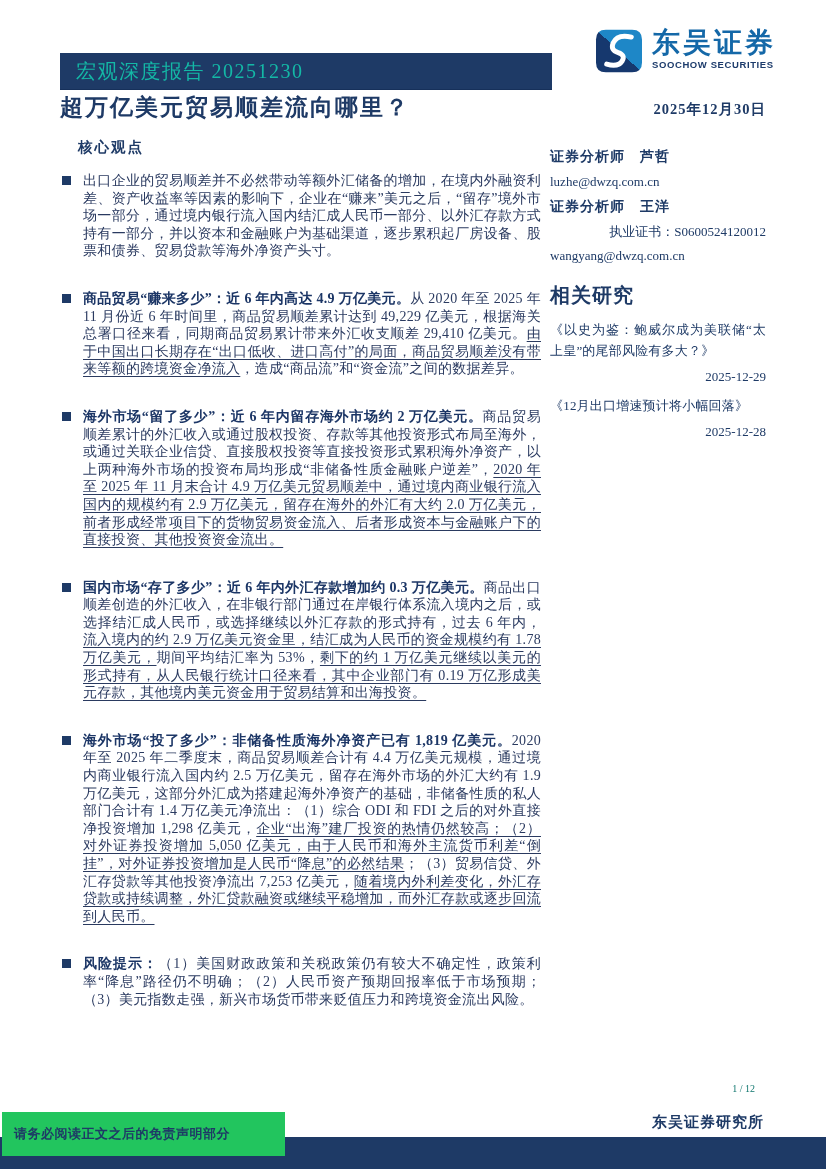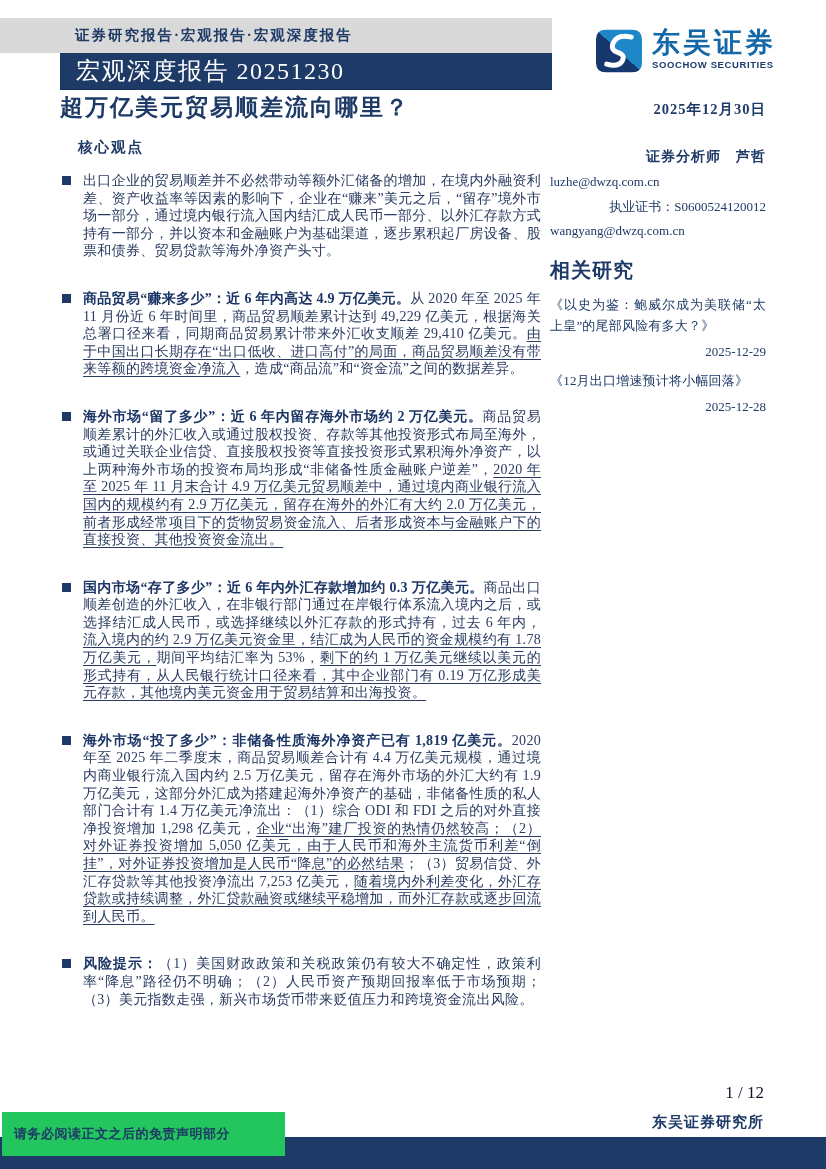--- a/index.html
+++ b/index.html
@@ -4,63 +4,60 @@
 <style>
   html,body{margin:0;padding:0;background:#fff;}
   .page{position:relative;width:826px;height:1169px;background:#ffffff;overflow:hidden;
         font-family:"Liberation Serif","DejaVu Serif",serif;}
   
   .kicker-strip{position:absolute;left:0;top:18px;width:552px;height:35px;background:#d9d9d9;
         display:flex;align-items:center;}
   .kicker{margin-left:75px;color:#1e3a66;font-weight:bold;font-size:14.5px;letter-spacing:2px;}
   .band{position:absolute;left:60px;top:53px;width:492px;height:36px;background:#1e3a66;
         display:flex;align-items:center;border-bottom:1px solid #16305a;}
-  .band-text{margin-left:16px;color:#ffffff;font-size:24px;letter-spacing:1.5px;}
+  .band-text{margin-left:16px;color:#14b8a6;font-size:20px;letter-spacing:1.5px;}
   .logo{position:absolute;left:594px;top:28px;display:flex;align-items:flex-start;}
   .logo-icon{width:50px;height:46px;margin-right:8px;}
   .logo-cn{font-size:28px;line-height:30px;color:#1468a8;letter-spacing:3px;font-weight:600;}
   .logo-en{font-size:9.5px;color:#1c3b6b;font-weight:bold;letter-spacing:0.6px;
         font-family:"Liberation Sans","DejaVu Sans",sans-serif;margin-top:1px;}
   .title{position:absolute;left:60px;top:92px;font-size:23px;font-weight:bold;color:#1e3a66;letter-spacing:2px;}
   .doc-date{position:absolute;left:550px;top:100px;width:216px;text-align:right;
         font-weight:bold;color:#1e3a66;font-size:14.5px;letter-spacing:1px;}
   
   .left-col{position:absolute;left:60px;top:138px;width:481px;}
   .core-heading{margin-left:18px;font-size:14.5px;font-weight:bold;color:#1e3a66;letter-spacing:2px;}
   ul.bullets{list-style:none;margin:15px 0 0 0;padding:0;}
   li.bullet{position:relative;padding-left:23px;margin-bottom:30px;font-size:14px;line-height:17.6px;
         color:#2a3a60;text-align:justify;letter-spacing:0.3px;}
   li.bullet::before{content:"";position:absolute;left:2px;top:4px;width:9px;height:9px;background:#1e3a66;}
   .seg-b{font-weight:bold;color:#1c3666;}
   .seg-u{text-decoration:underline;text-underline-offset:3px;text-decoration-thickness:1px;}
   
   .right-col{position:absolute;left:550px;top:148px;width:216px;color:#1e3a66;}
-  .a-role{text-align:right;font-weight:bold;font-size:14px;line-height:18px;margin-bottom:7px;letter-spacing:1px;}
+  .a-role{text-align:left;font-weight:bold;font-size:14px;line-height:18px;margin-bottom:7px;letter-spacing:1px;}
   .a-cert{text-align:right;font-size:13px;line-height:18px;margin-bottom:6px;}
   .a-email{text-align:left;font-size:13px;line-height:18px;margin-bottom:7px;}
   .related{margin-top:17px;}
   .related-heading{font-weight:bold;font-size:20px;letter-spacing:1px;margin-bottom:10px;}
   .rel-title{font-size:13px;line-height:21px;text-align:justify;letter-spacing:0.2px;}
   .rel-date{text-align:right;font-size:13px;line-height:18px;margin:7px 0 9px 0;}
   
-  .page-num{position:absolute;right:62px;top:1083px;font-size:17px;color:#0f172a;}
+  .page-num{position:absolute;right:71px;top:1083px;font-size:10px;color:#0f766e;}
   .institute{position:absolute;right:62px;top:1113px;font-size:15px;font-weight:bold;color:#1e3a66;letter-spacing:1px;}
   .disclaimer-box{position:absolute;left:2px;top:1112px;width:283px;height:44px;background:#22c55e;
         display:flex;align-items:center;z-index:2;}
   .disclaimer-text{margin-left:12px;font-size:13px;font-weight:bold;color:#1e3a66;letter-spacing:0.5px;}
   .bottom-bar{position:absolute;left:0;top:1137px;width:826px;height:32px;background:#1e3a66;}
 </style>
 </head>
 <body>
 
 <div class="page">
 
-  <div class="kicker-strip">
-    <span class="kicker">证券研究报告·宏观报告·宏观深度报告</span>
-  </div>
 
   <div class="band">
     <span class="band-text">宏观深度报告 20251230</span>
   </div>
 
   <div class="logo">
     <span class="logo-icon">
       <svg viewBox="0 0 60 56" width="50" height="46">
         <defs>
           <linearGradient id="lg" x1="0" y1="1" x2="1" y2="0">
@@ -93,20 +90,21 @@
       </ul>
   </div>
 
   <div class="right-col">
     <div>
         <div class="analyst">
           <div class="a-role">证券分析师　芦哲</div>
           <div class="a-email">luzhe@dwzq.com.cn</div>
         </div>
         <div class="analyst">
+          <div class="a-role">证券分析师　王洋</div>
           <div class="a-cert">执业证书：S0600524120012</div>
           <div class="a-email">wangyang@dwzq.com.cn</div>
         </div>
       </div>
     <div class="related">
       <div class="related-heading">相关研究</div>
       <div>
           <div class="rel-item">
             <div class="rel-title">《以史为鉴：鲍威尔成为美联储“太上皇”的尾部风险有多大？》</div>
             <div class="rel-date">2025-12-29</div>

